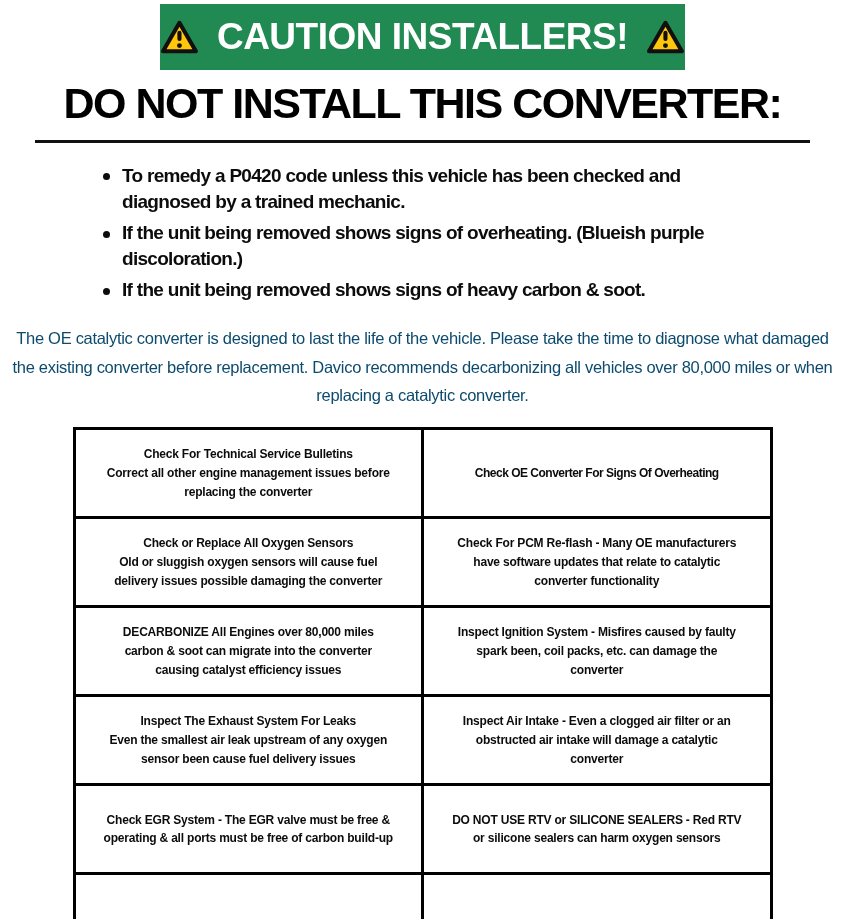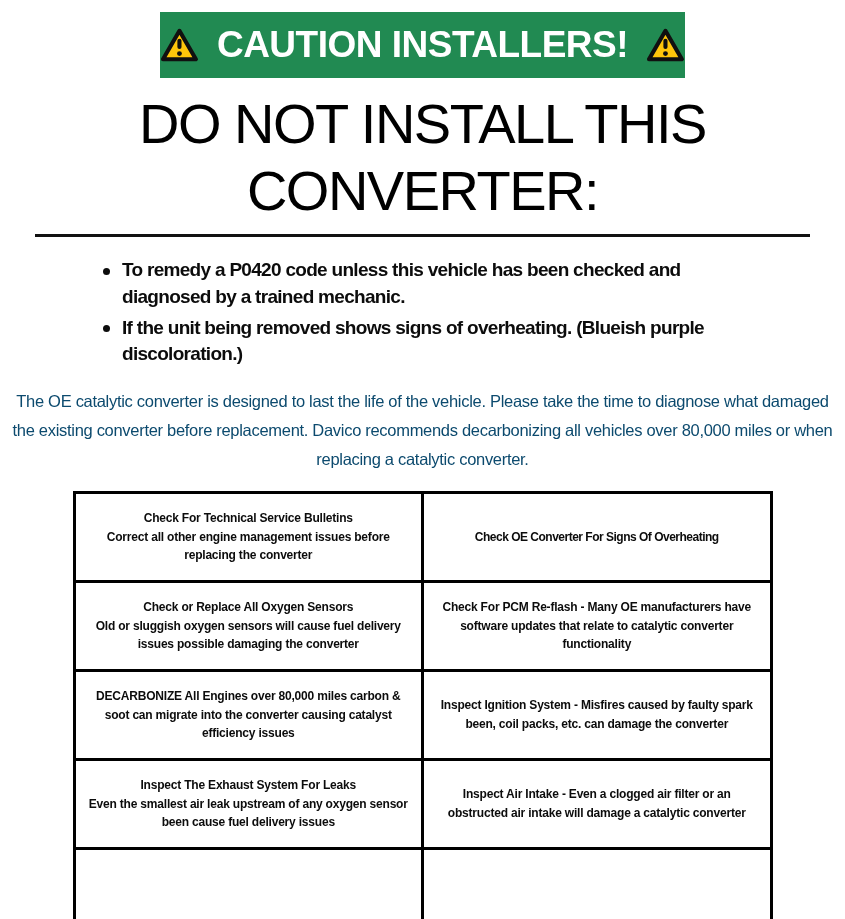--- a/index.html
+++ b/index.html
@@ -14,41 +14,41 @@
     width: 845px;
     height: 919px;
     margin: 0 auto;
     background: #ffffff;
     overflow: hidden;
   }
   
   .banner {
     width: 525px;
     height: 66px;
-    margin: 12px auto;
+    margin: 4px auto;
     background: #218a52;
     display: flex;
     align-items: center;
     justify-content: center;
     gap: 18px;
   }
   .banner-text {
     color: #ffffff;
     font-size: 37px;
     font-weight: 800;
     letter-spacing: -0.5px;
     white-space: nowrap;
   }
   .warn-svg { width: 52px; height: 48px; display: block; }
   
   .main-title {
     margin: 8px 0 0 0;
     text-align: center;
-    font-size: 56px;
-    font-weight: 400;
+    font-size: 43px;
+    font-weight: 700;
     letter-spacing: -1.5px;
     color: #000;
     line-height: 1.2;
   }
   .divider {
     width: 775px;
     height: 3px;
     background: #111;
     margin: 10px auto 0 auto;
   }
@@ -108,21 +108,21 @@
     margin: 17px auto 0 auto;
     border-collapse: collapse;
     table-layout: fixed;
   }
   .keys-table td {
     width: 50%;
     height: 74px;
     border: 3px solid #000;
     text-align: center;
     vertical-align: middle;
-    padding: 6px 12px;
+    padding: 6px 27px;
     font-size: 12px;
     font-weight: 700;
     letter-spacing: -0.2px;
     line-height: 1.55;
     color: #0c0c0c;
     margin-left: 42px;
   }
   .keys-table td.lg {
     font-size: 12px;
     letter-spacing: -0.5px;
@@ -147,20 +147,21 @@
       <circle cx="52" cy="71" r="6.5" fill="#101010"></circle>
     </svg>
   </div>
 
   <h1 class="main-title">DO NOT INSTALL THIS CONVERTER:</h1>
   <div class="divider"></div>
 
   <ul class="bullets">
     <li>To remedy a P0420 code unless this vehicle has been checked and diagnosed by a trained mechanic.</li>
     <li>If the unit being removed shows signs of overheating. (Blueish purple discoloration.)</li>
+    <li>If the unit being removed shows signs of heavy carbon &amp; soot.</li>
   </ul>
 
   <p class="advisory">The OE catalytic converter is designed to last the life of the vehicle. Please take the time to diagnose what damaged the existing converter before replacement. Davico recommends decarbonizing all vehicles over 80,000 miles or when replacing a catalytic converter.</p>
 
 
   <table class="keys-table">
     <tbody>
       <tr>
         <td>
           <span class="cell-line">Check For Technical Service Bulletins</span>
@@ -191,20 +192,28 @@
         <td>
           <span class="cell-line">Inspect The Exhaust System For Leaks</span>
           <span class="cell-line">Even the smallest air leak upstream of any oxygen sensor been cause fuel delivery issues</span>
         </td>
         <td>
           <span class="cell-line">Inspect Air Intake - Even a clogged air filter or an obstructed air intake will damage a catalytic converter</span>
         </td>
       </tr>
       <tr>
         <td>
+          <span class="cell-line">Check EGR System - The EGR valve must be free &amp; operating &amp; all ports must be free of carbon build-up</span>
+        </td>
+        <td>
+          <span class="cell-line">DO NOT USE RTV or SILICONE SEALERS - Red RTV or silicone sealers can harm oxygen sensors</span>
+        </td>
+      </tr>
+      <tr>
+        <td>
           
         </td>
         <td>
           
         </td>
       </tr>
     </tbody>
   </table>
 
 </div>

